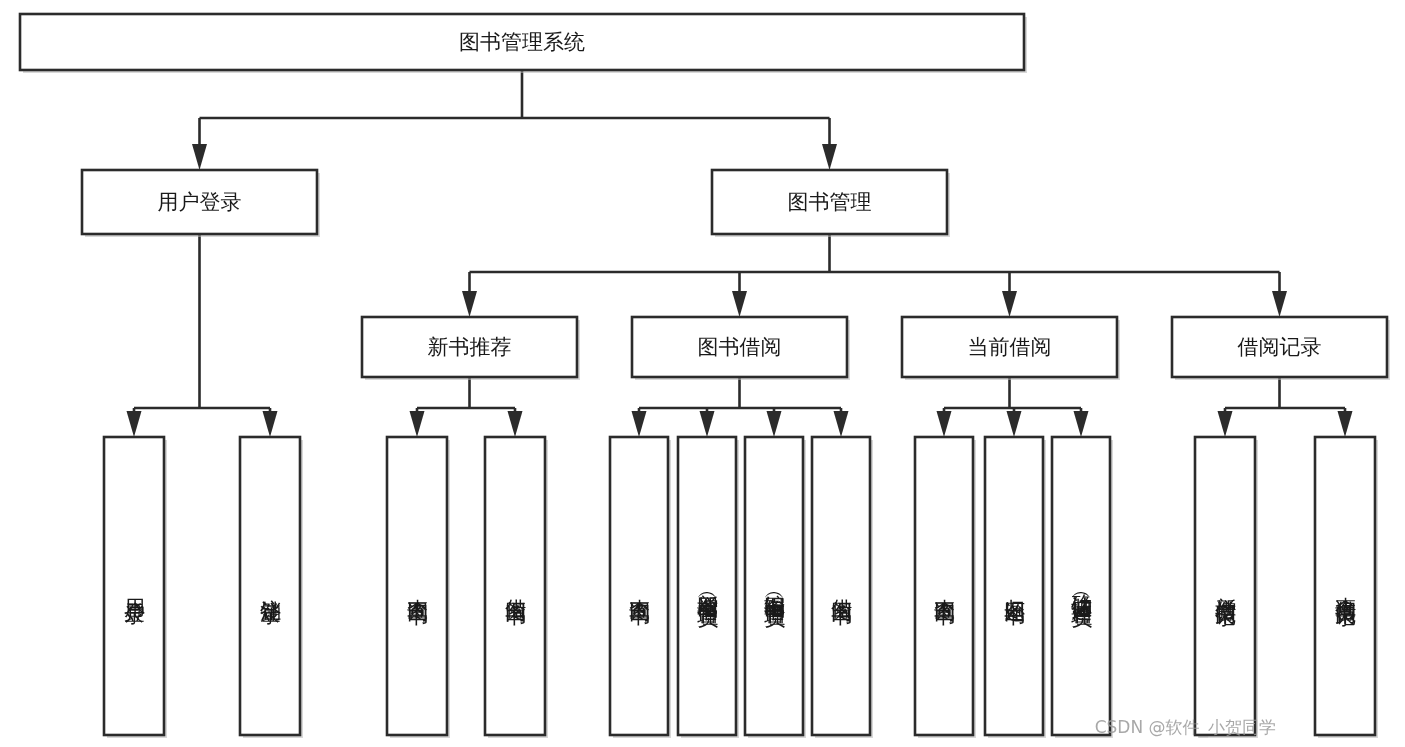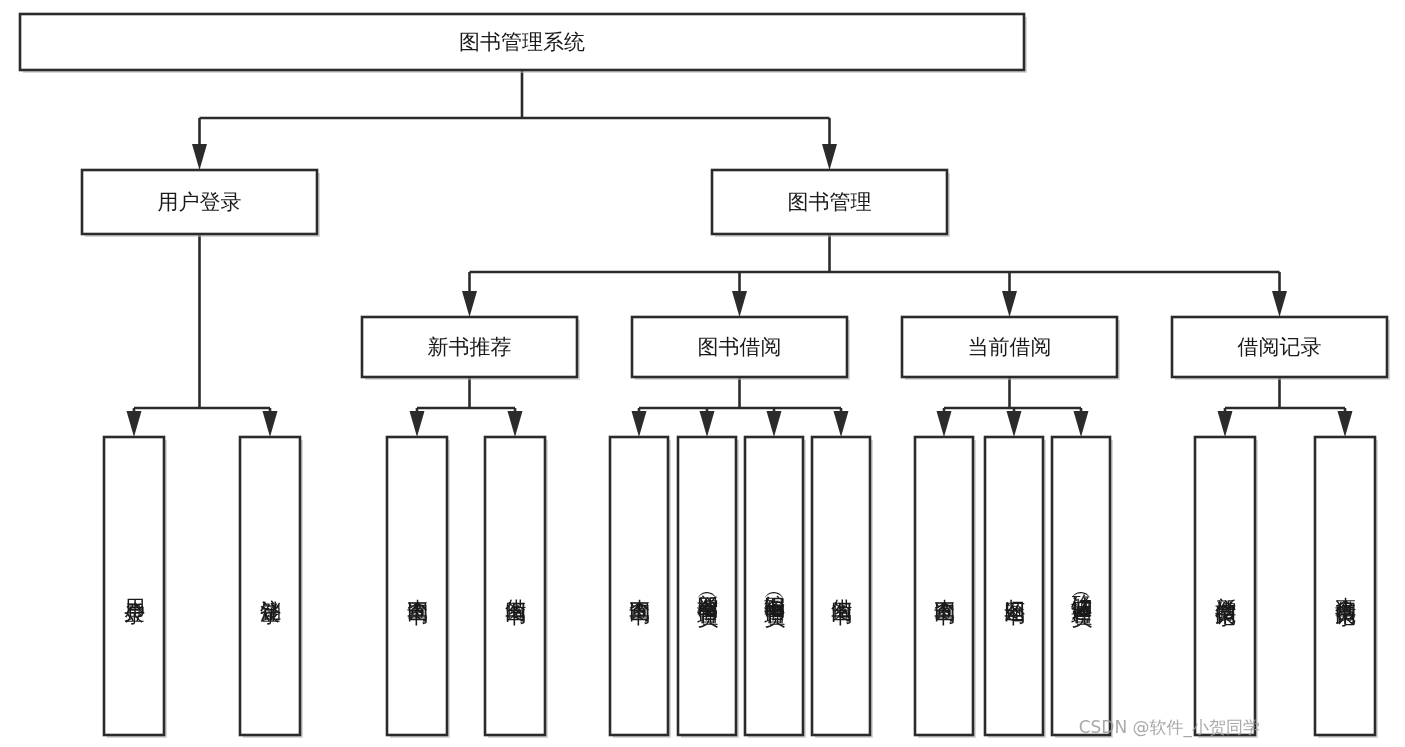--- a/index.html
+++ b/index.html
@@ -61,21 +61,21 @@
     font-size: 21px;
     color: #1a1a1a;
     line-height: 1.02;
     letter-spacing: 2px;
     white-space: nowrap;
     text-align: center;
     pointer-events: none;
   }
   #watermark {
     position: absolute;
-    right: 28px;
+    right: 12px;
     bottom: 8px;
     font-family: "DejaVu Sans", "Liberation Sans", sans-serif;
     font-size: 17px;
     color: #9a9a9a;
     opacity: 0.85;
     white-space: nowrap;
   }
 </style>
 </head>
 <body>

